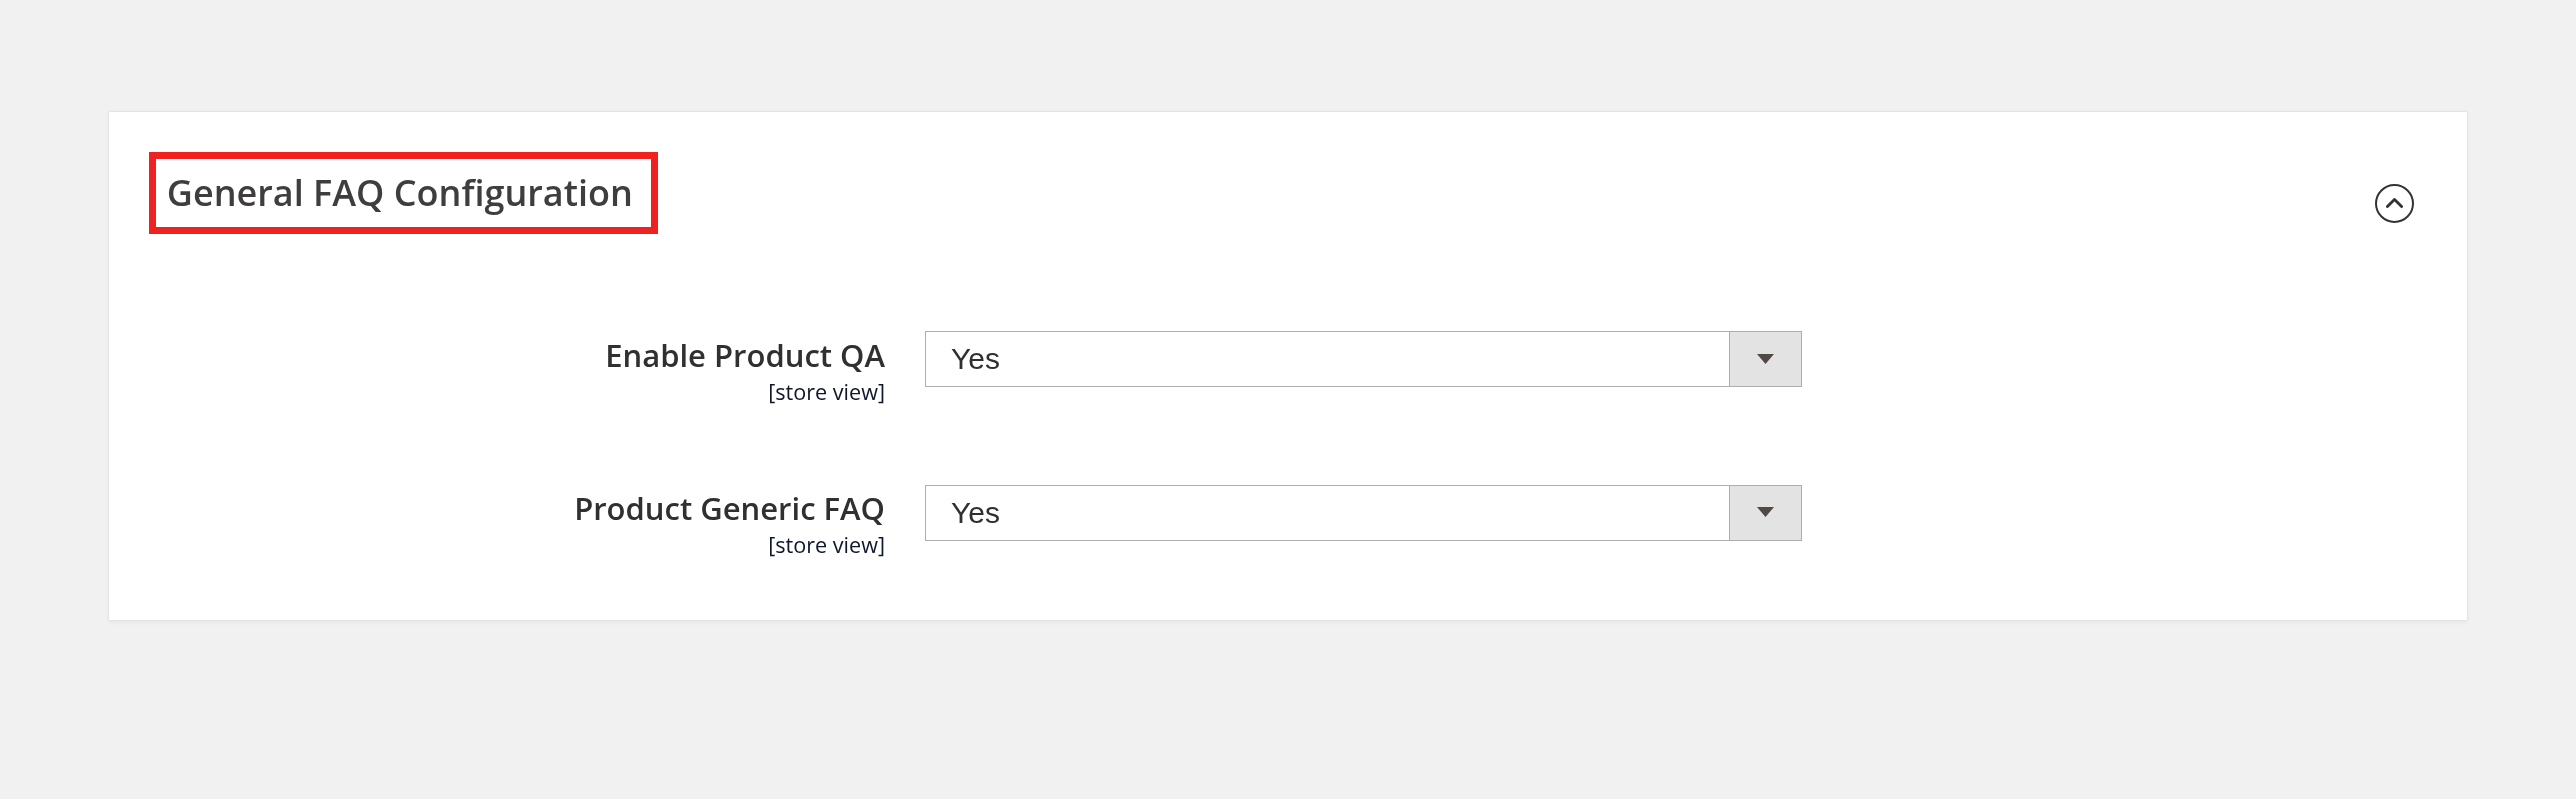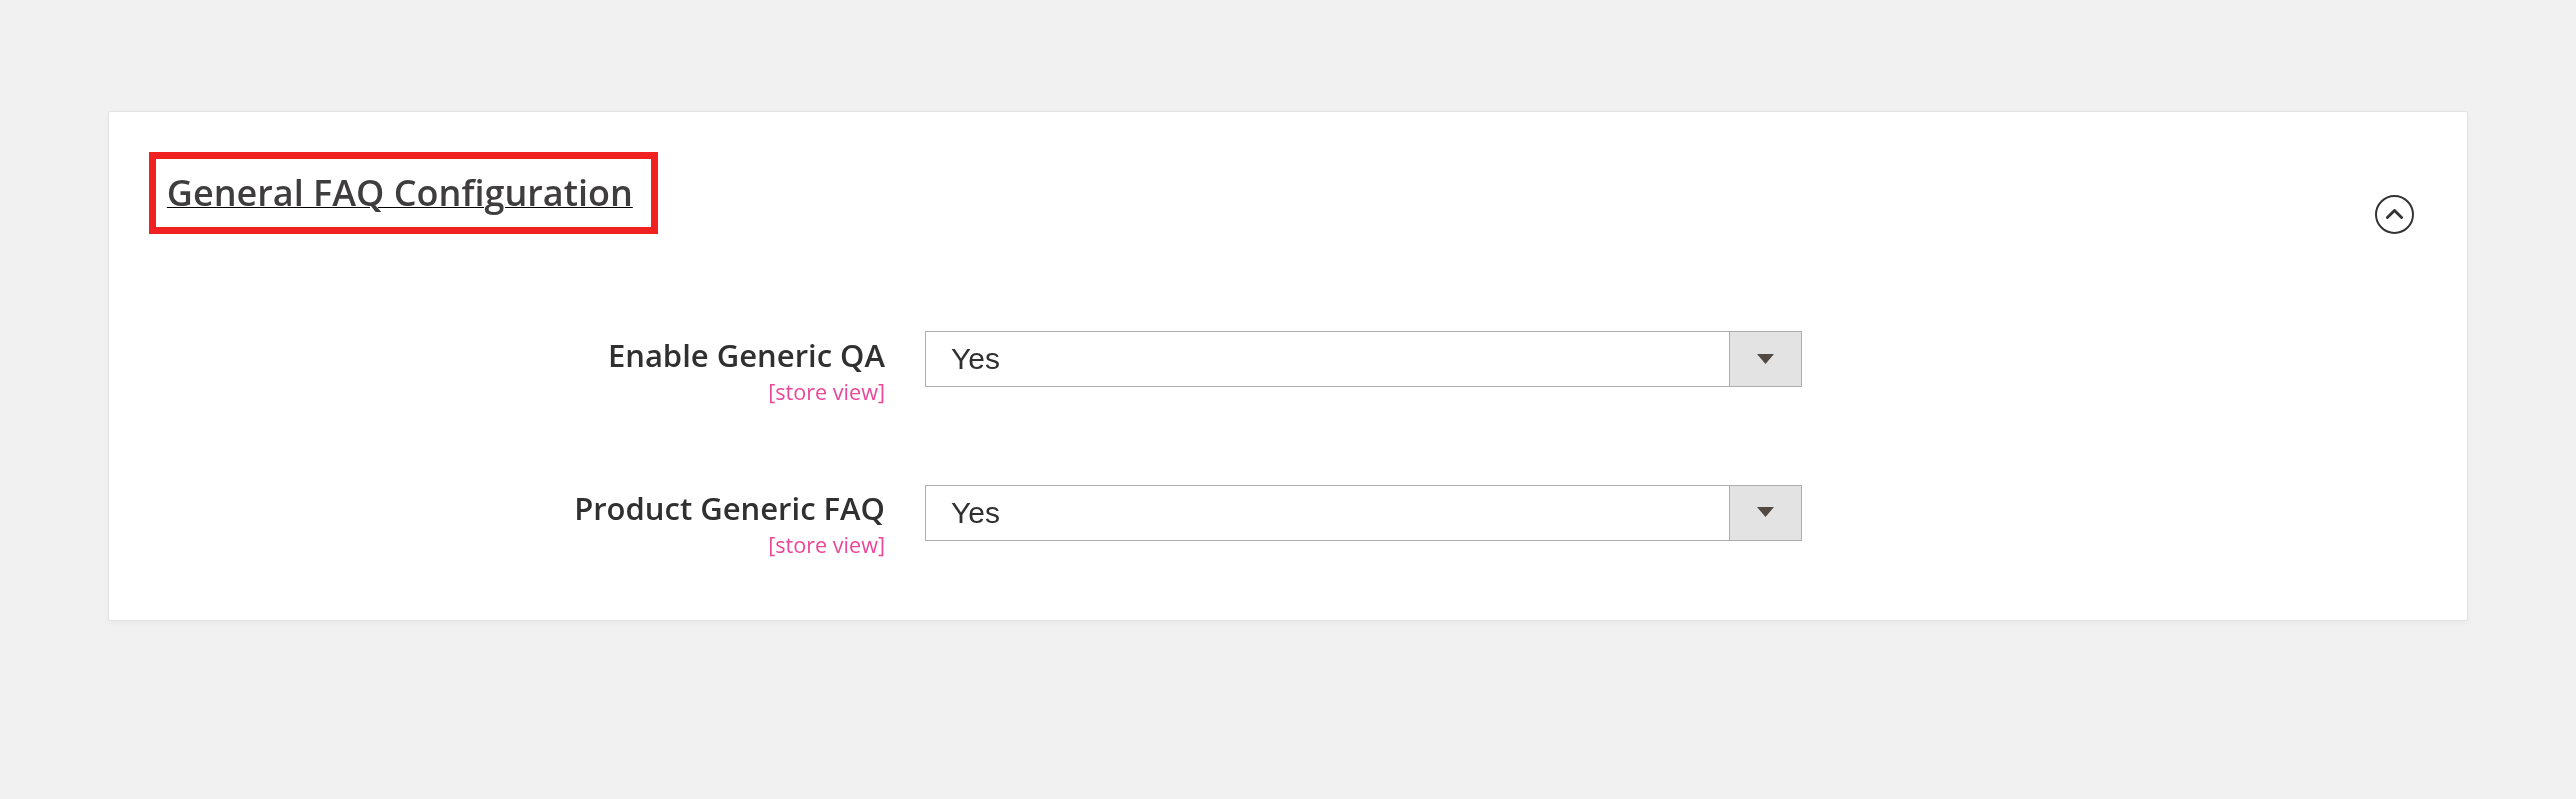--- a/index.html
+++ b/index.html
@@ -17,23 +17,22 @@
     .panel {
       background: #ffffff;
       border: 0.7px solid #e3e3e3;
       border-radius: 2.2px;
       box-shadow: 0 1.4px 5.8px rgba(0,0,0,0.04);
       padding: 40px 40px 61px 40px;
     }
     .panel-header {
       display: flex;
       justify-content: space-between;
-      align-items: flex-end;
+      align-items: center;
       margin-bottom: 97px;
-      text-decoration: underline;
     }
     .title-box {
       border: 7.2px solid #ef2121;
       padding: 8.6px 18px 10.8px 10.8px;
       display: inline-block;
     }
     .panel-title {
       font-size: 36px;
       font-weight: 600;
       color: #3f3d3d;
@@ -69,21 +68,21 @@
       padding-top: 4.3px;
     }
     .field-label {
       font-size: 31px;
       font-weight: 600;
       color: #303030;
       line-height: 1.25;
     }
     .field-scope {
       font-size: 21.6px;
-      color: #ec4899;
+      color: #0f172a;
       display: block;
       margin-top: 2.2px;
     }
     .input-col {
       flex: 0 0 auto;
     }
     .select-wrap {
       display: inline-flex;
       border: 1.4px solid #adadad;
       height: 56px;
@@ -129,21 +128,21 @@
       <span>
         <svg viewBox="0 0 24 14" fill="none" stroke="#333" stroke-width="4" stroke-linecap="round" stroke-linejoin="round">
           <polyline points="2,12 12,2 22,12"></polyline>
         </svg>
       </span>
     </div>
   </div>
 
   <div class="field-row">
     <div class="label-col">
-      <div class="field-label">Enable Generic QA</div>
+      <div class="field-label">Enable Product QA</div>
       <span class="field-scope">[store view]</span>
     </div>
     <div class="input-col">
       <div class="select-wrap">
         <button class="select-value">Yes</button>
         <div class="select-arrow">
           <span>
             <svg viewBox="0 0 24 14" fill="#514943">
               <polygon points="0,0 24,0 12,14"></polygon>
             </svg>

